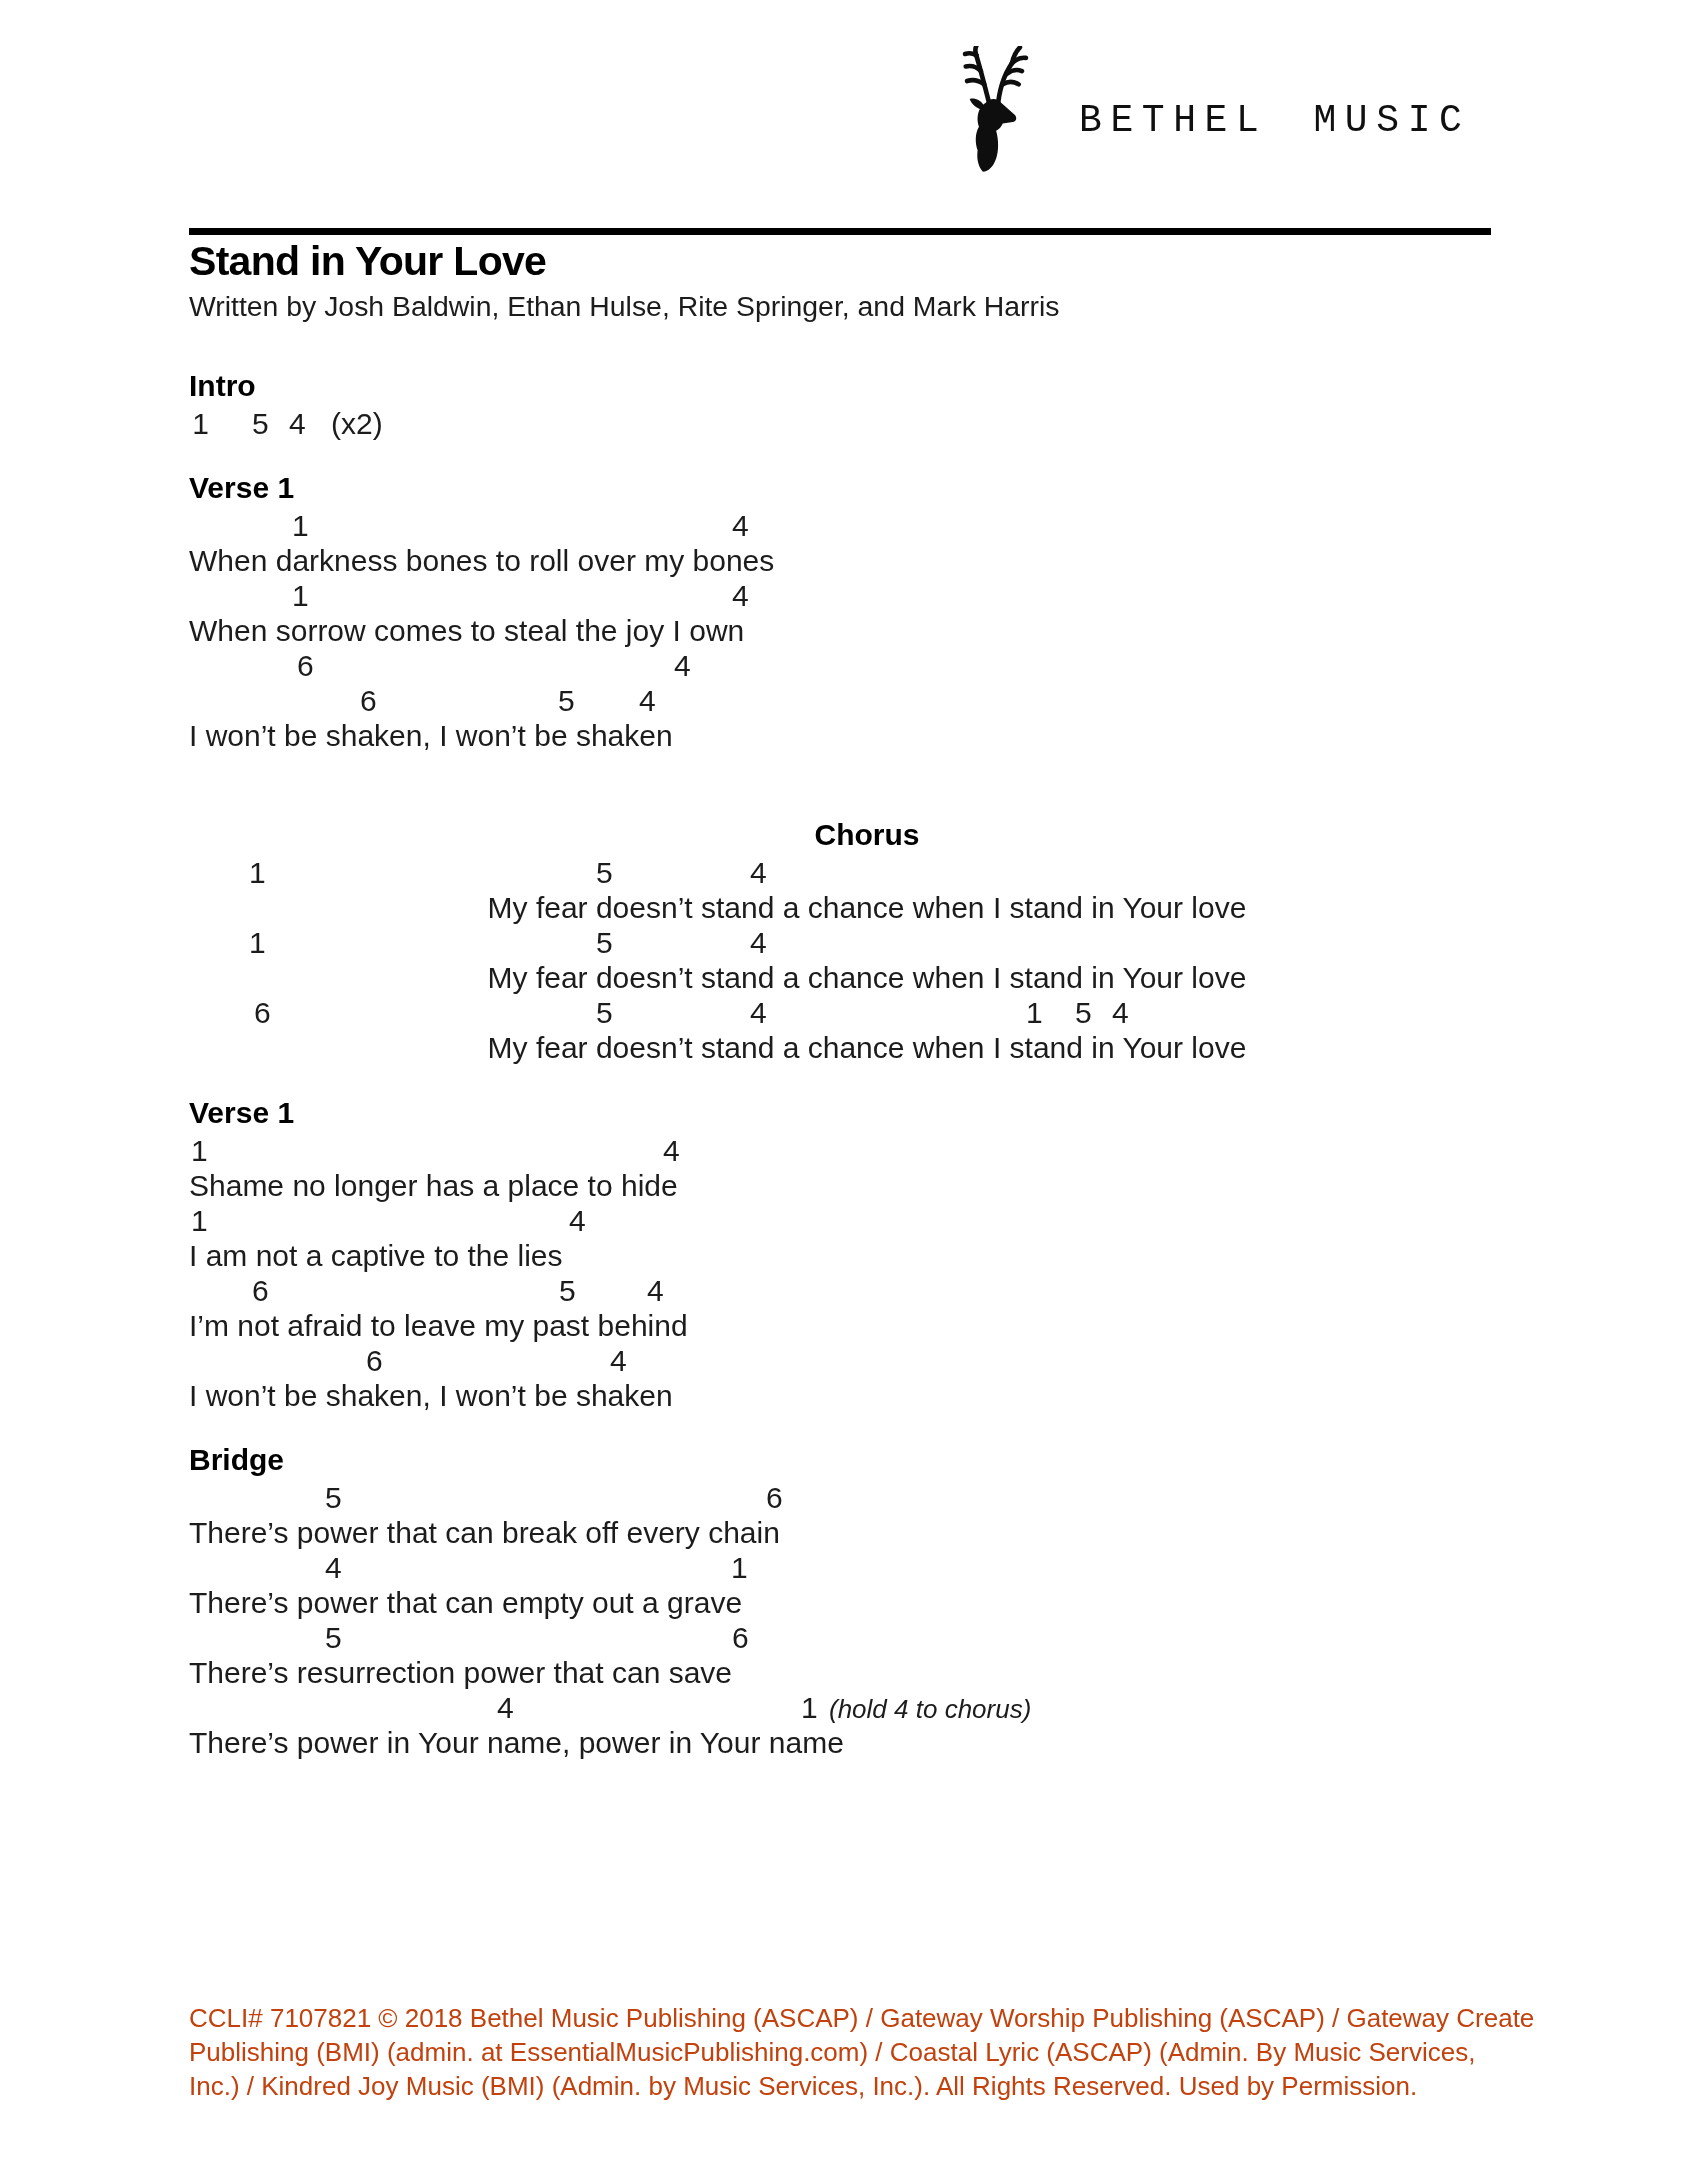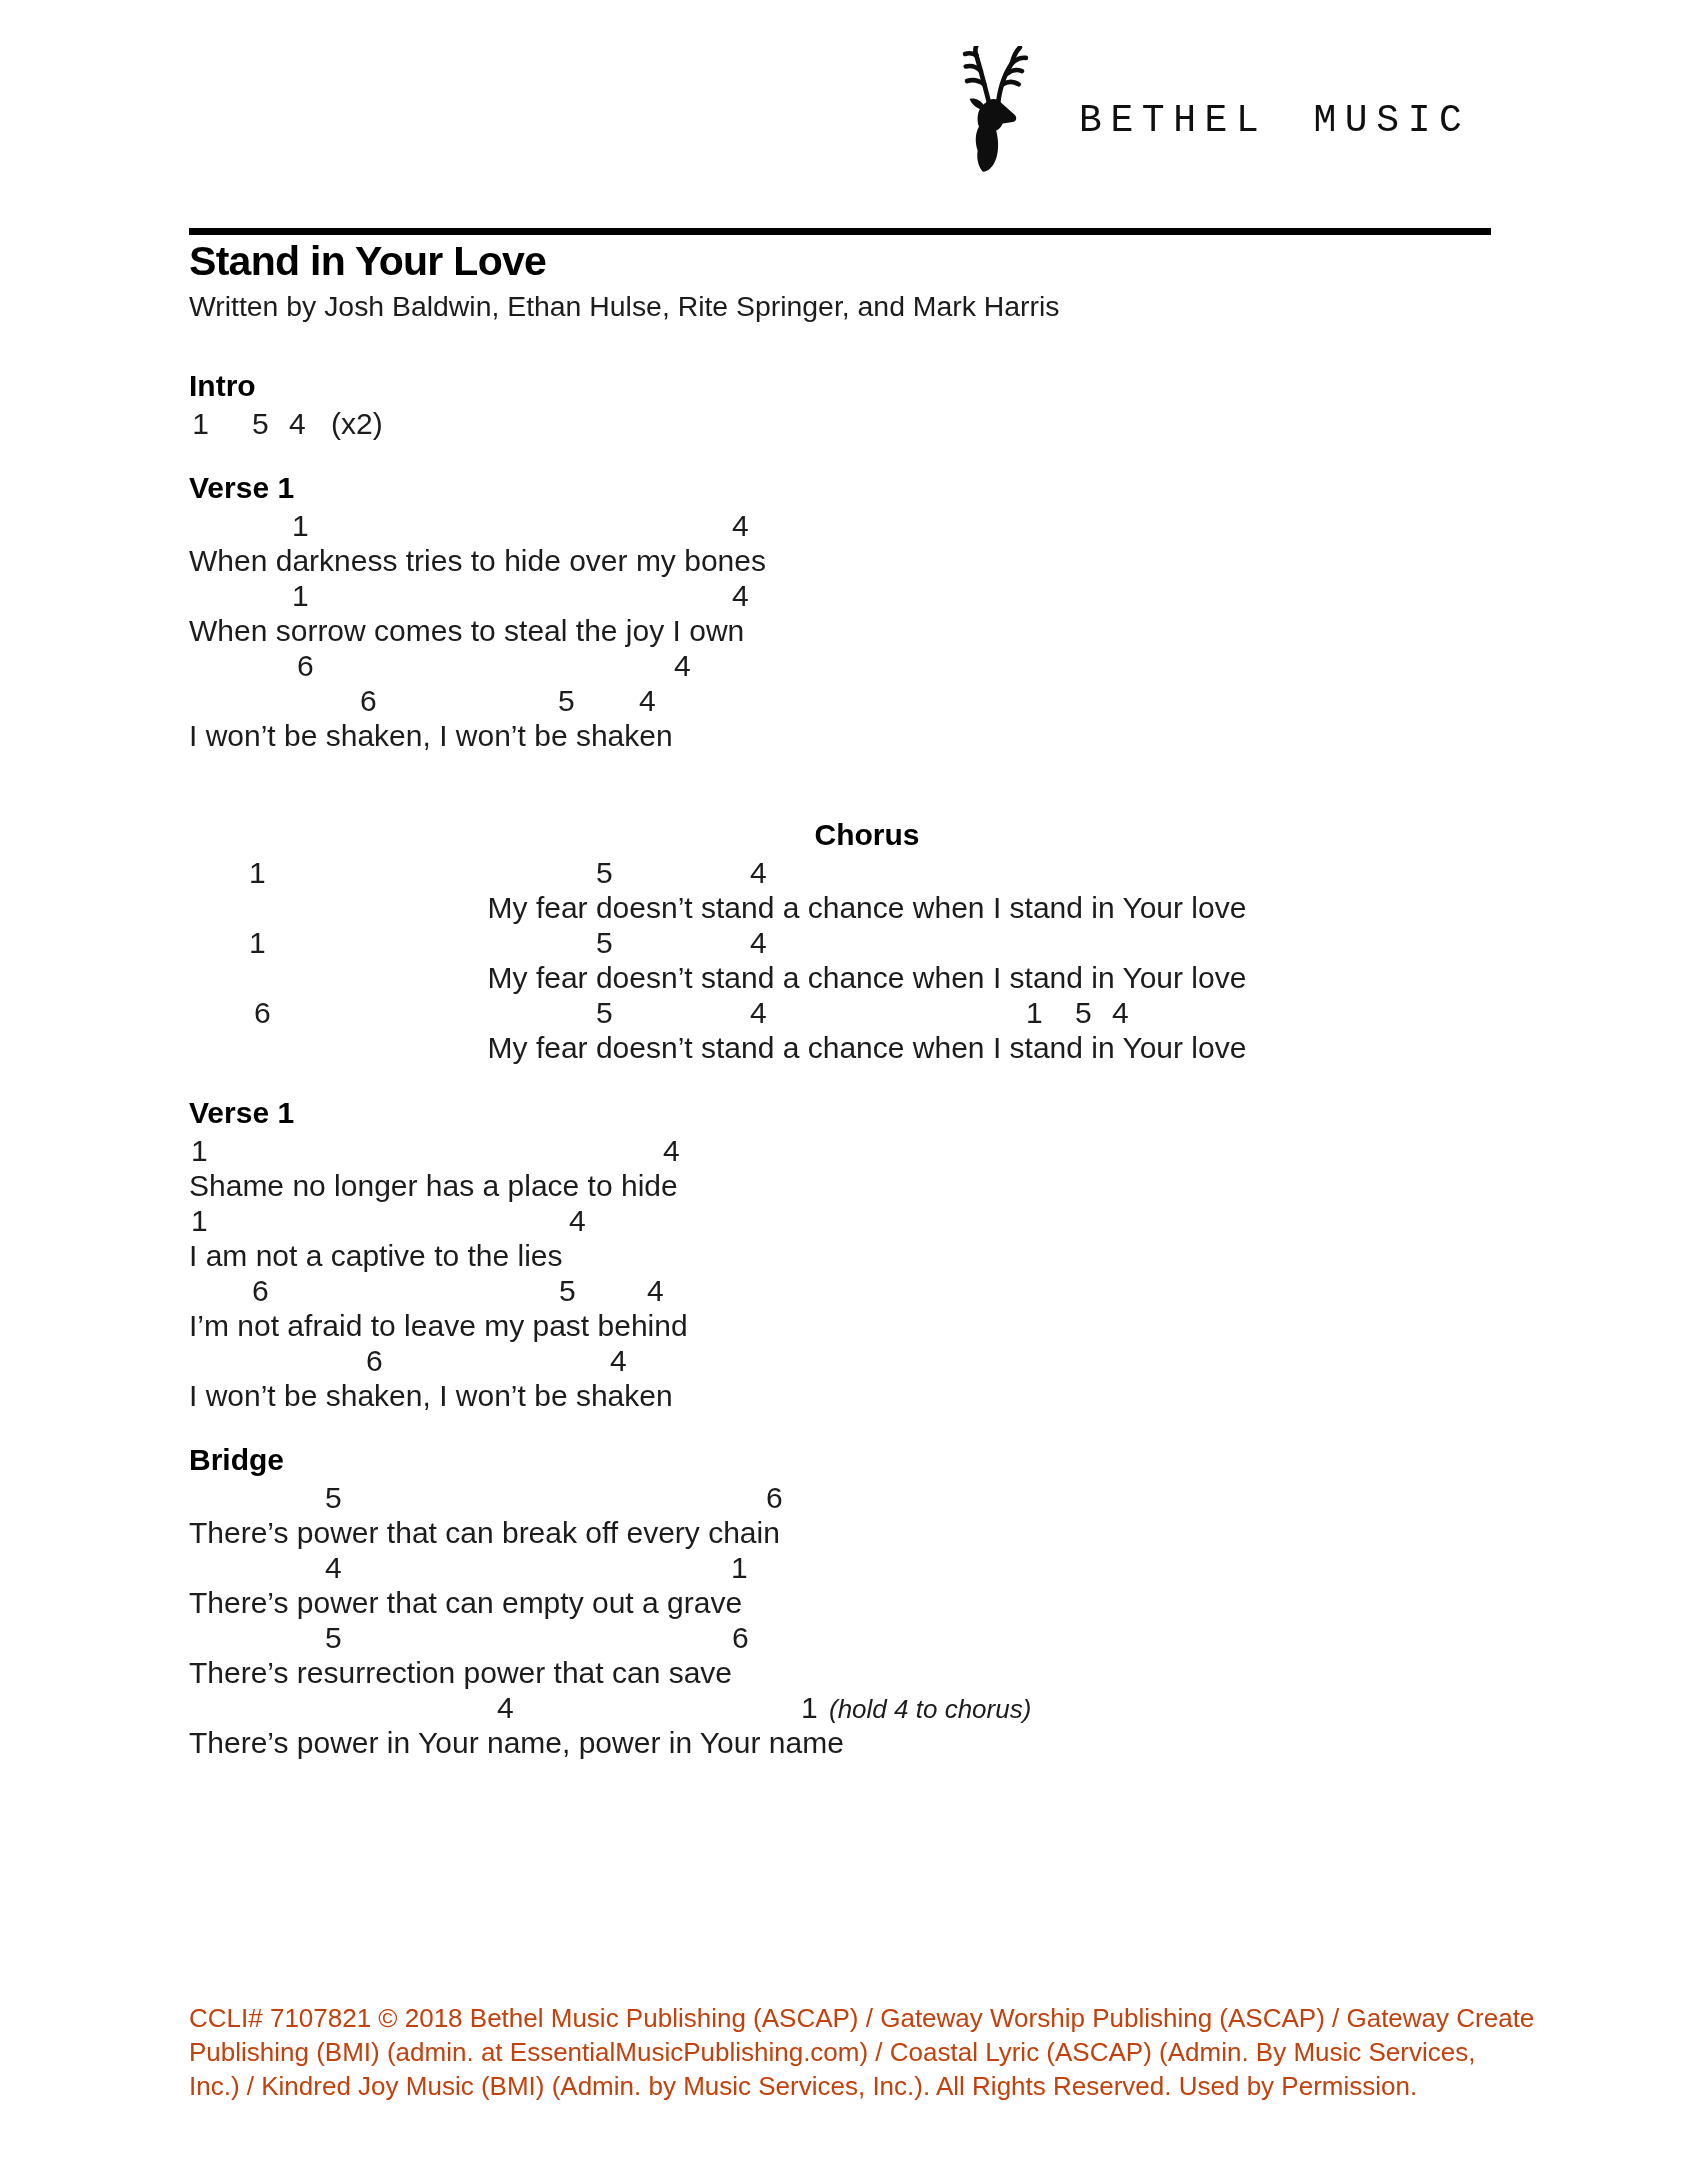--- a/index.html
+++ b/index.html
@@ -71,21 +71,21 @@
   <div class="byline">Written by Josh Baldwin, Ethan Hulse, Rite Springer, and Mark Harris</div>
 
   <main id="sections">
       <section class="song-section" style="top: 369px;">
         <div class="sec-label">Intro</div>
         <div class="chord-line"><span class="chord" style="left: 3.3px;">1</span><span class="chord" style="left: 63px;">5</span><span class="chord" style="left: 100px;">4</span><span class="chord" style="left: 142px;">(x2)</span></div>
       </section>
       <section class="song-section" style="top: 471px;">
         <div class="sec-label">Verse 1</div>
         <div class="chord-line"><span class="chord" style="left: 103px;">1</span><span class="chord" style="left: 543px;">4</span></div>
-        <div class="lyric-line">When darkness tries to hide over my bones</div>
+        <div class="lyric-line">When darkness bones to roll over my bones</div>
         <div class="chord-line"><span class="chord" style="left: 103px;">1</span><span class="chord" style="left: 543px;">4</span></div>
         <div class="lyric-line">When sorrow comes to steal the joy I own</div>
         <div class="chord-line"><span class="chord" style="left: 108px;">6</span><span class="chord" style="left: 485px;">4</span></div>
         <div class="chord-line"><span class="chord" style="left: 171px;">6</span><span class="chord" style="left: 369px;">5</span><span class="chord" style="left: 450px;">4</span></div>
         <div class="lyric-line">I won’t be shaken, I won’t be shaken</div>
       </section>
       <section class="song-section" style="top: 818px; text-align: center;">
         <div class="sec-label">Chorus</div>
         <div class="chord-line"><span class="chord" style="left: 60px;">1</span><span class="chord" style="left: 407px;">5</span><span class="chord" style="left: 561px;">4</span></div>
         <div class="lyric-line">My fear doesn’t stand a chance when I stand in Your love</div>

